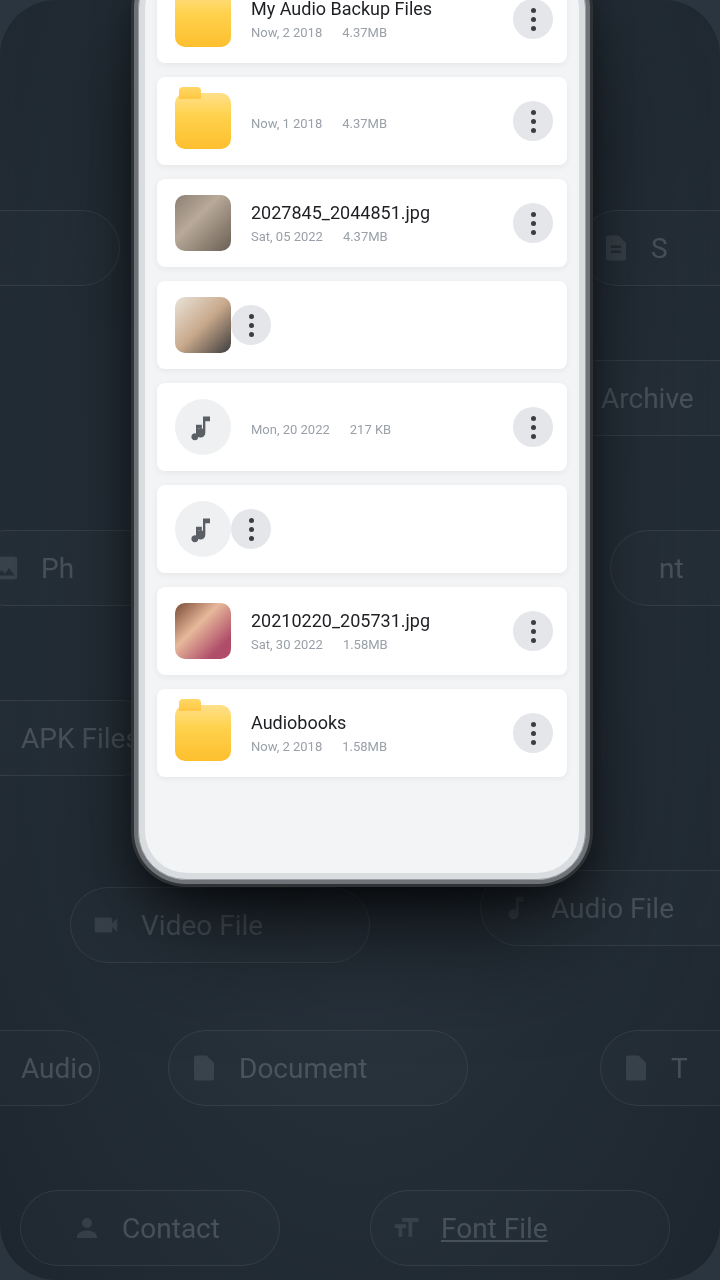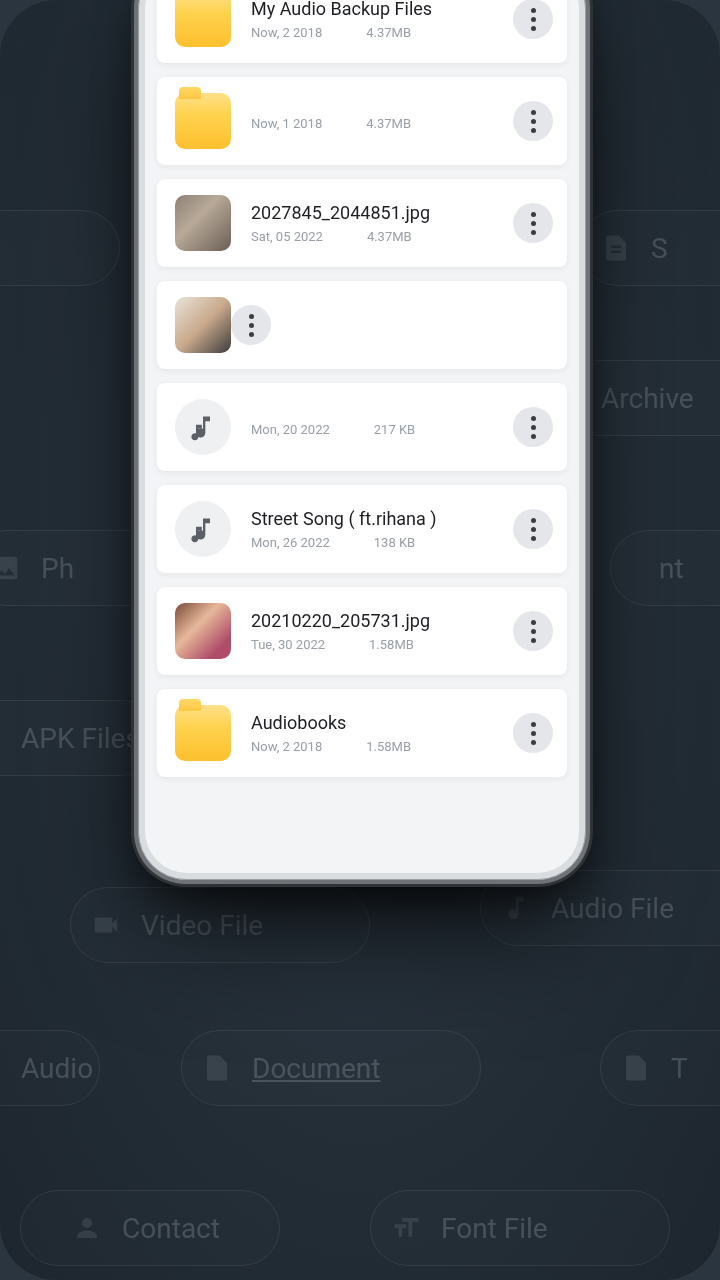--- a/index.html
+++ b/index.html
@@ -87,21 +87,21 @@
     background: #eef0f2; border-radius: 50%;
   }
   .thumb.music svg { width: 28px; height: 28px; fill:#5b6067; }
   .thumb.photo { background:#cfc7bd; background-size:cover; background-position:center; }
   .thumb.photo.p1 { background: linear-gradient(135deg,#8d8074 0%, #b8a998 40%, #6a5f55 100%); }
   .thumb.photo.p2 { background: linear-gradient(135deg,#e9e3d8 0%, #c9a98c 50%, #3c3c3c 100%); }
   .thumb.photo.p3 { background: linear-gradient(135deg,#7a4b37 0%, #e7b89a 40%, #b04e6a 80%); }
 
   .meta { flex:1 1 auto; padding-left: 20px; min-width:0; }
   .fname { font-size: 18px; color:#1d1f23; font-weight: 400; line-height:1.25; white-space:nowrap; overflow:hidden; text-overflow:ellipsis; }
-  .sub { margin-top:4px; font-size: 13px; color:#9aa0a8; display:flex; gap:44px; }
+  .sub { margin-top:4px; font-size: 13px; color:#9aa0a8; display:flex; gap:20px; }
   .more {
     width:40px; height:40px; border-radius:50%;
     background:#e4e6ea;
     display:flex; flex-direction:column; align-items:center; justify-content:center; gap:4px;
     flex-shrink:0;
   }
   .more span{ width:5px; height:5px; border-radius:50%; background:#3a3d42; display:block; }
 
   
   .title {
@@ -160,21 +160,21 @@
       <span class="ci">
           <svg viewBox="0 0 24 24">
             <path d="M12 3v10.55A4 4 0 1 0 14 17V7h4V3h-6z"></path>
           </svg>
         </span>
       <span>Audio File</span>
     </div>
     <div class="chip" style="left:-120px; top:1030px; width:220px; padding-left:140px;">
       <span>Audio</span>
     </div>
-    <div class="chip" style="left:181px; top:1030px; width:300px;text-decoration:underline;">
+    <div class="chip" style="left:168px; top:1030px; width:300px;">
       <span class="ci">
           <svg viewBox="0 0 24 24">
             <path d="M14 2H6a2 2 0 0 0-2 2v16a2 2 0 0 0 2 2h12a2 2 0 0 0 2-2V8l-6-6z"></path>
           </svg>
         </span>
       <span>Document</span>
     </div>
     <div class="chip" style="right:-120px; top:1030px; width:240px;">
       <span class="ci">
           <svg viewBox="0 0 24 24">
@@ -184,21 +184,21 @@
       <span>T</span>
     </div>
     <div class="chip" style="left:20px; top:1190px; width:260px;justify-content:center;">
       <span class="ci">
           <svg viewBox="0 0 24 24">
             <path d="M12 12a4 4 0 1 0-4-4 4 4 0 0 0 4 4zm0 2c-4 0-8 2-8 5v1h16v-1c0-3-4-5-8-5z"></path>
           </svg>
         </span>
       <span>Contact</span>
     </div>
-    <div class="chip" style="left:370px; top:1190px; width:300px;">
+    <div class="chip" style="left:370px; top:1190px; width:300px;text-decoration:underline;">
       <span class="ci">
           <svg viewBox="0 0 24 24">
             <path d="M9 4v3h5v12h3V7h5V4H9zM3 12h3v7h3v-7h3V9H3v3z"></path>
           </svg>
         </span>
       <span>Font File</span>
     </div>
   </div>
 
   <div class="phone">
@@ -273,39 +273,32 @@
               <span></span>
               <span></span>
             </div>
           </div>
           <div class="card">
             <div class="thumb music">
               <svg viewBox="0 0 24 24">
                 <path d="M12 3v10.55A4 4 0 1 0 14 17V7h4V3h-6zM6 13v4.55A3 3 0 1 0 8 20v-7h3v-3H6z"></path>
               </svg>
             </div>
-            <div class="meta">
-              <div class="fname">Street Song ( ft.rihana )</div>
-              <div class="sub">
-                <span>Mon, 26 2022</span>
-                <span>138 KB</span>
-              </div>
-            </div>
             <div class="more">
               <span></span>
               <span></span>
               <span></span>
             </div>
           </div>
           <div class="card">
             <div class="thumb photo p3"></div>
             <div class="meta">
               <div class="fname">20210220_205731.jpg</div>
               <div class="sub">
-                <span>Tue, 30 2022</span>
+                <span>Sat, 30 2022</span>
                 <span>1.58MB</span>
               </div>
             </div>
             <div class="more">
               <span></span>
               <span></span>
               <span></span>
             </div>
           </div>
           <div class="card">

